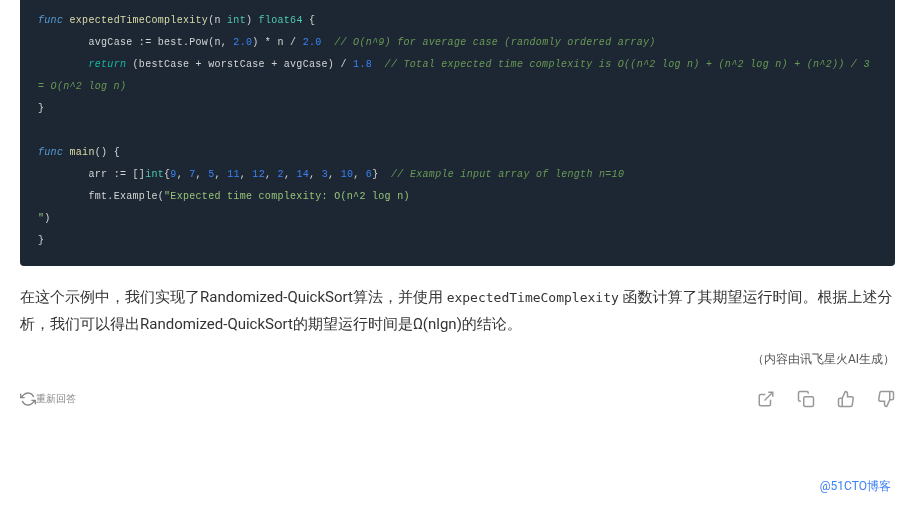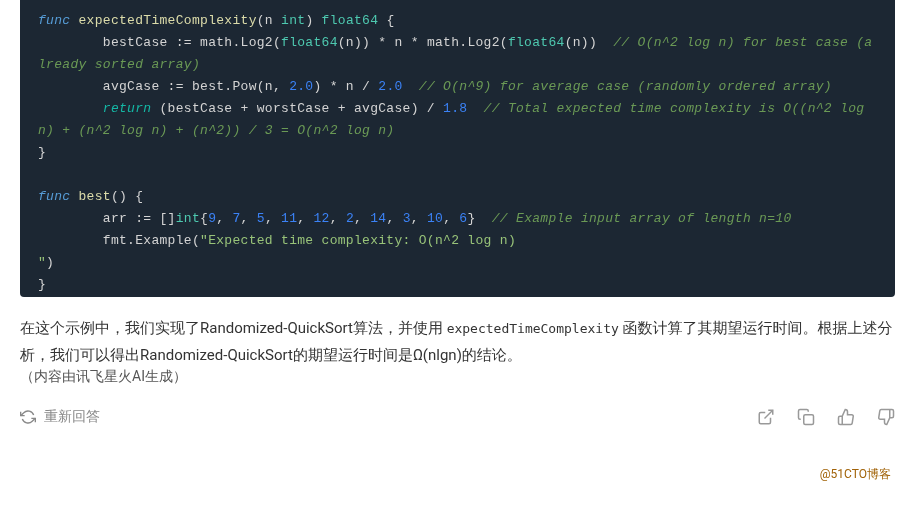--- a/index.html
+++ b/index.html
@@ -7,66 +7,66 @@
       font-family: -apple-system, BlinkMacSystemFont, "Segoe UI", Roboto, sans-serif;
       background: #ffffff;
       width: 915px;
       height: 507px;
       overflow: hidden;
       padding: 0 20px;
     }
     .code-block {
       background: #1c2733;
       border-radius: 0 0 4px 4px;
-      padding: 10px 18px 1px 18px;
+      padding: 10px 18px 14px 18px;
       font-family: Consolas, "Courier New", monospace;
-      font-size: 13px;
+      font-size: 10px;
       line-height: 22px;
       color: #d4d4d4;
       margin-bottom: 18px;
       letter-spacing: 0.3px;
     }
     .code-line { white-space: pre-wrap; word-break: break-all; }
     .kw-func { color: #569cd6; font-style: italic; }
     .fn-name { color: #dcdcaa; }
     .type { color: #4ec9b0; }
     .num { color: #3b82f6; }
     .str { color: #98c379; }
     .comment { color: #6a9955; font-style: italic; }
     .kw-return { color: #14b8a6; font-style: italic; }
     .text-para {
       font-size: 15px;
       line-height: 26px;
       color: #333;
+      margin-bottom: 14px;
     }
     .mono-inline { font-family: Consolas, monospace; font-size: 13px; }
-    .ai-note { font-size: 14px; color: #555; margin-bottom: 18px; }
+    .ai-note { font-size: 12px; color: #555; margin-bottom: 18px; text-align: right; }
     .footer {
       display: flex;
       align-items: center;
       justify-content: space-between;
       padding: 4px 0;
     }
-    .footer-left { display: flex; align-items: center; gap: 8px; color: #888; cursor: pointer; font-size: 14px; }
+    .footer-left { display: flex; align-items: center; gap: 0; color: #888; cursor: pointer; font-size: 10px; }
     .footer-right { display: flex; align-items: center; gap: 22px; color: #999; }
     .footer-right svg { cursor: pointer; }
-    .watermark { position: absolute; right: 24px; bottom: 24px; color: #a16207; font-size: 12px; pointer-events: none; text-align: center; }
+    .watermark { position: absolute; right: 24px; bottom: 12px; color: #3b82f6; font-size: 12px; pointer-events: none; text-align: center; }
     .refresh-icon { width: 16px; height: 16px; }
   </style>
 </head>
 <body>
 
 <div class="code-block">
   <div class="code-line"><span class="kw-func">func</span><span class="fn-name"> expectedTimeComplexity</span><span>(n </span><span class="type">int</span><span>) </span><span class="type">float64</span><span> {</span></div>
-  <div class="code-line"><span>        bestCase := math.Log2(</span><span class="type">float64</span><span>(n)) * n * math.Log2(</span><span class="type">float64</span><span>(n))  </span><span class="comment">// O(n^2 log n) for best case (already sorted array)</span></div>
   <div class="code-line"><span>        avgCase := best.Pow(n, </span><span class="num">2.0</span><span>) * n / </span><span class="num">2.0</span><span>  </span><span class="comment">// O(n^9) for average case (randomly ordered array)</span></div>
   <div class="code-line"><span>        </span><span class="kw-return">return</span><span> (bestCase + worstCase + avgCase) / </span><span class="num">1.8</span><span>  </span><span class="comment">// Total expected time complexity is O((n^2 log n) + (n^2 log n) + (n^2)) / 3 = O(n^2 log n)</span></div>
   <div class="code-line">}</div>
   <div class="code-line">&nbsp;</div>
-  <div class="code-line"><span class="kw-func">func</span><span class="fn-name"> best</span><span>() {</span></div>
+  <div class="code-line"><span class="kw-func">func</span><span class="fn-name"> main</span><span>() {</span></div>
   <div class="code-line"><span>        arr := []</span><span class="type">int</span><span>{</span><span class="num">9</span><span>, </span><span class="num">7</span><span>, </span><span class="num">5</span><span>, </span><span class="num">11</span><span>, </span><span class="num">12</span><span>, </span><span class="num">2</span><span>, </span><span class="num">14</span><span>, </span><span class="num">3</span><span>, </span><span class="num">10</span><span>, </span><span class="num">6</span><span>}  </span><span class="comment">// Example input array of length n=10</span></div>
   <div class="code-line"><span>        fmt.Example(</span><span class="str">"Expected time complexity: O(n^2 log n)</span></div>
   <div class="code-line"><span class="str">"</span><span>)</span></div>
   <div class="code-line">}</div>
 </div>
 
 <p class="text-para">
   <span>在这个示例中，我们实现了Randomized-QuickSort算法，并使用 </span><span class="mono-inline">expectedTimeComplexity</span><span> 函数计算了其期望运行时间。根据上述分析，我们可以得出Randomized-QuickSort的期望运行时间是Ω(nlgn)的结论。</span>
 </p>
 

